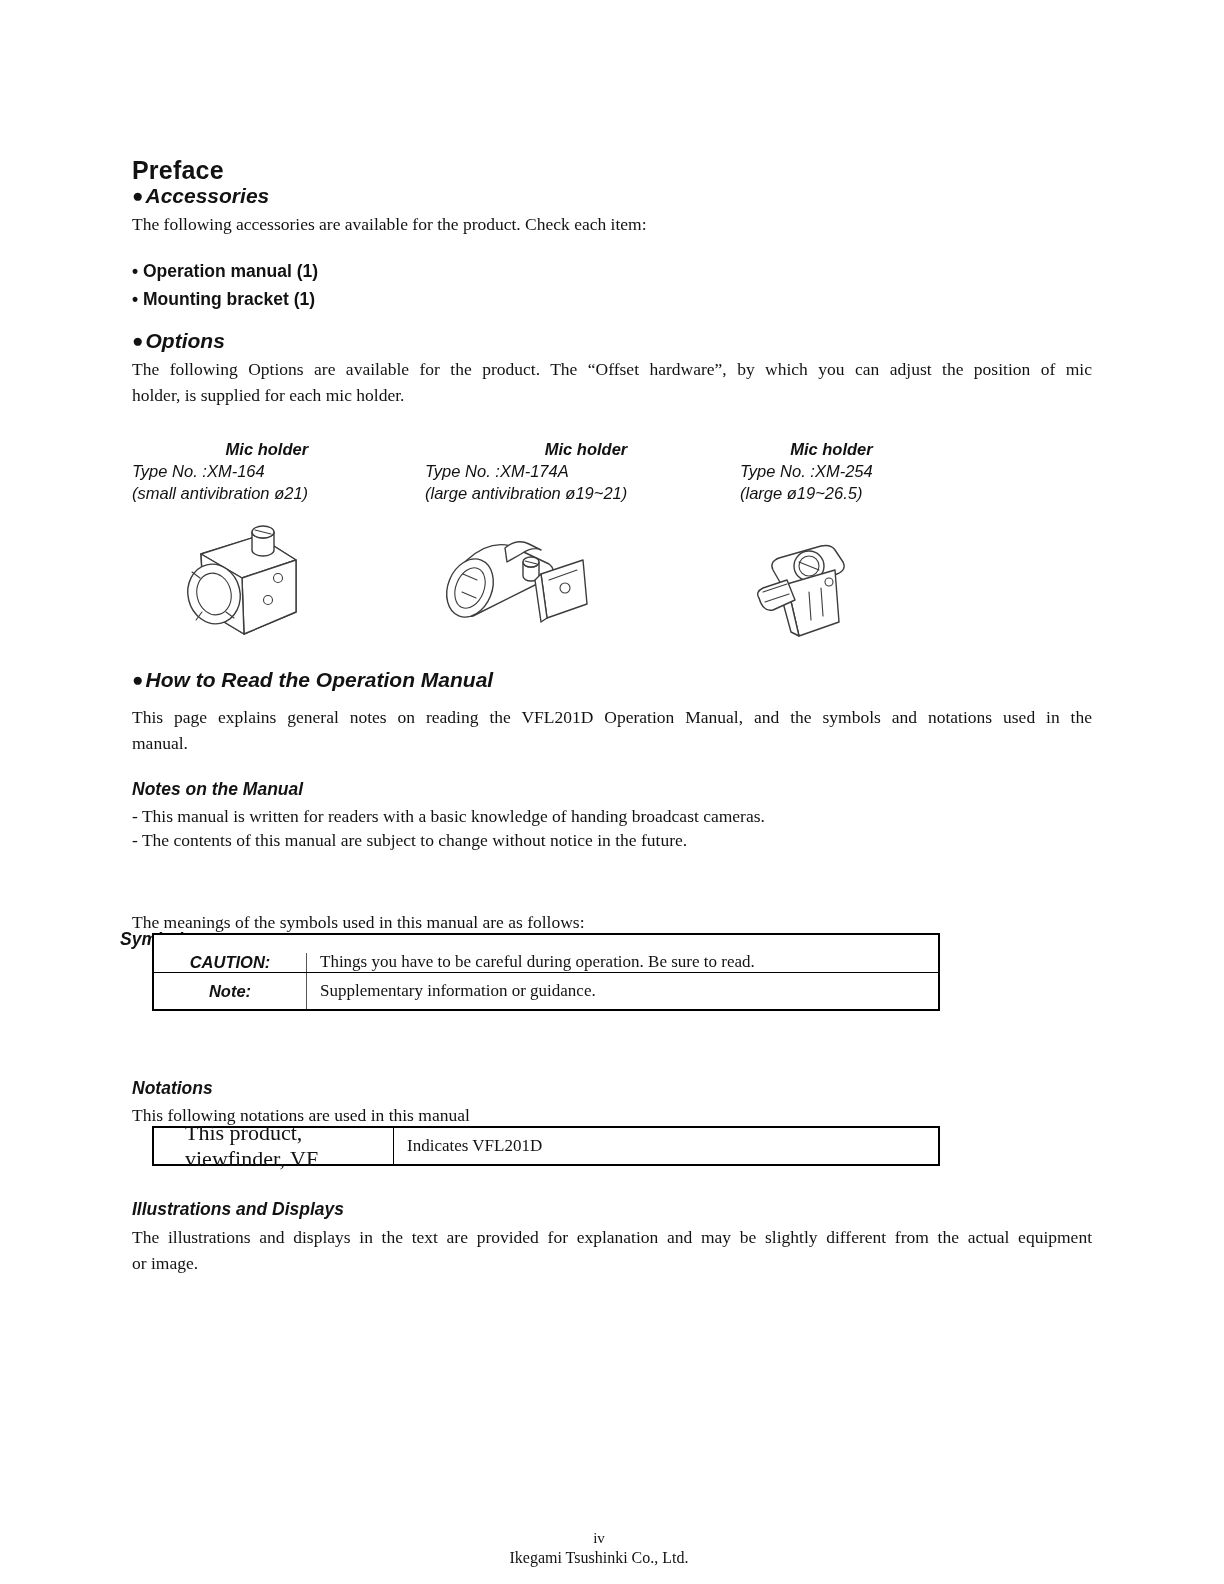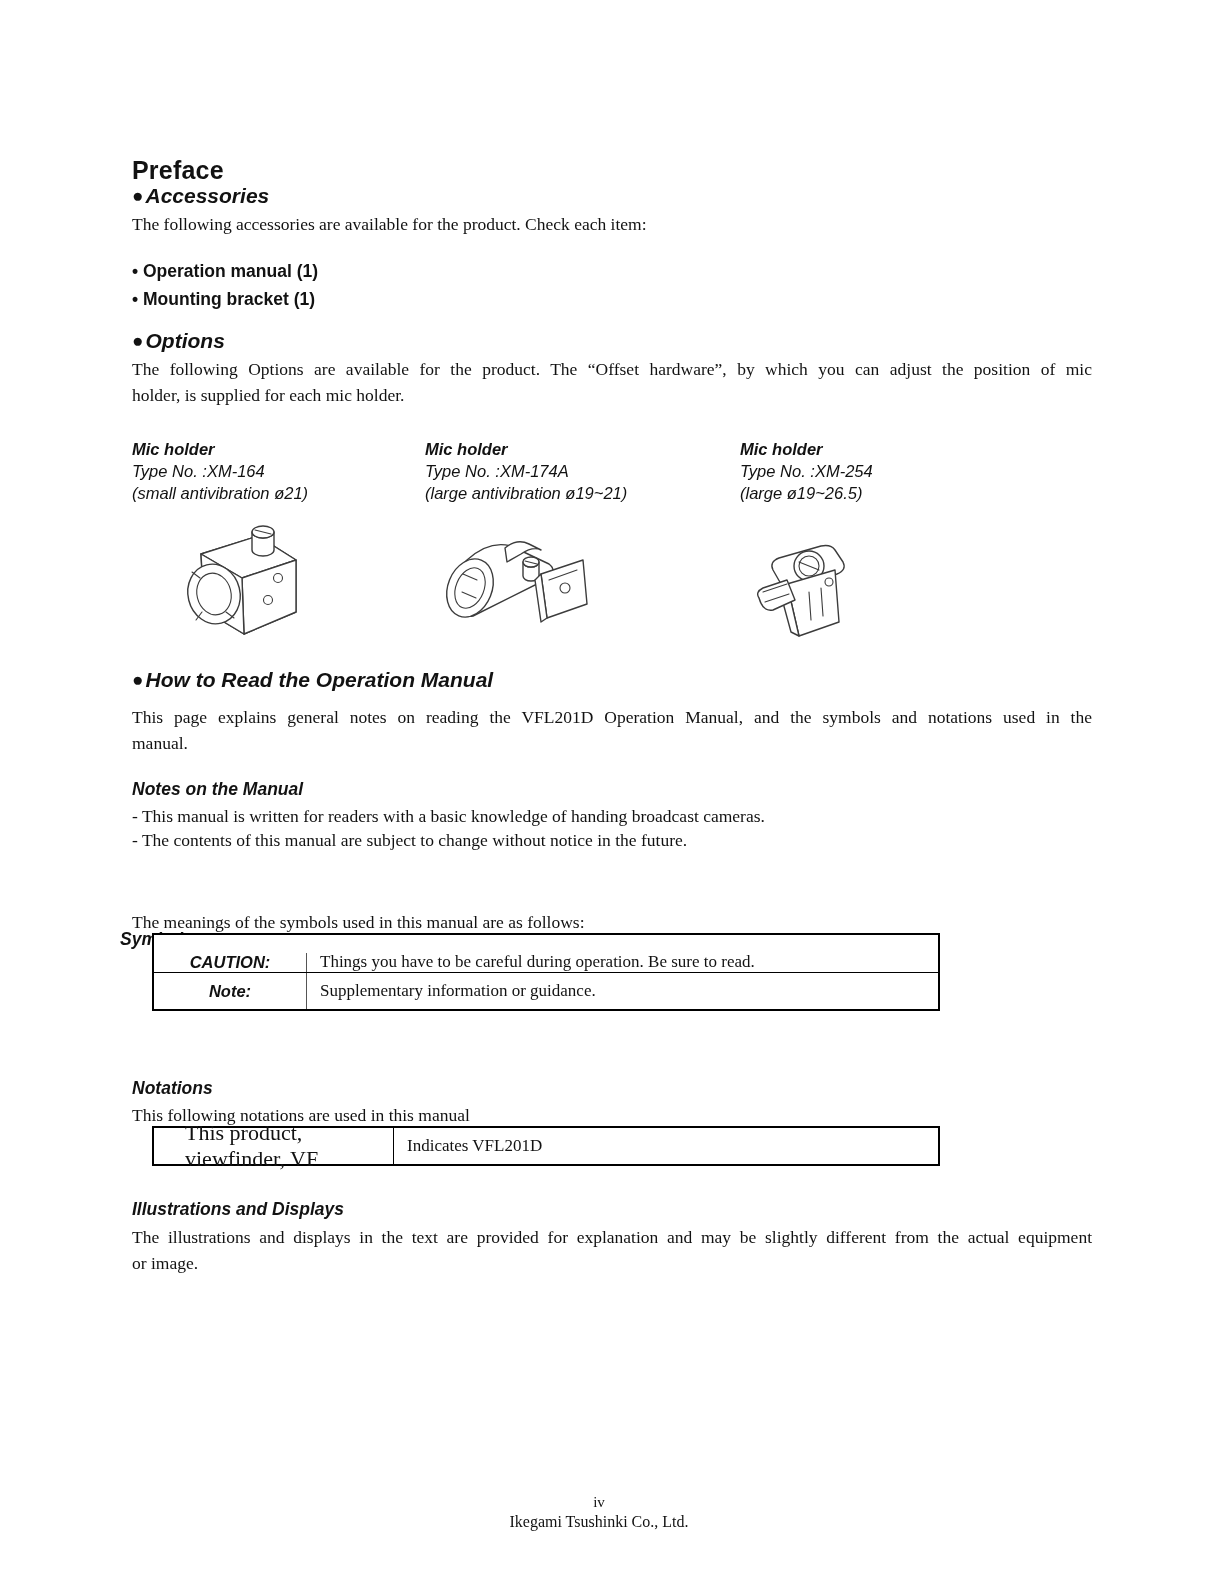--- a/index.html
+++ b/index.html
@@ -42,21 +42,21 @@
     font-weight: bold; font-size: 17.5px;
     line-height: 28px;
   }
 
   
   .mic-col {
     position: absolute; top: 0;
     font-family: "Liberation Sans", sans-serif;
     font-style: italic; font-size: 16.5px; line-height: 22px;
   }
-  .mic-col .mic-title { font-weight: bold; }
+  .mic-col .mic-title { font-weight: bold; text-align: right; }
 
   
   .sym-table {
     position: absolute;
     border: 2.5px solid #000;
     background: #fff;
   }
   .sym-row { display: flex; border-top: 1.5px solid #000; }
   .sym-row:first-child { border-top: none; }
   .sym-label {
@@ -217,16 +217,16 @@
     <div class="sym-text">Indicates VFL201D</div>
   </div>
 </div>
 
 <div class="abs h-sub" style="left:132px; top:1199px;">Illustrations and Displays</div>
 <div class="abs body-text" style="left:132px; top:1224px;">
   <div class="jline">The illustrations and displays in the text are provided for explanation and may be slightly different from the actual equipment</div>
   <div class="line">or image.</div>
 </div>
 
-<div class="abs footer" style="top:1494px;padding-left:32px;">
+<div class="abs footer" style="top:1530px;padding-left:32px;">
   <div class="pgnum">iv</div>
   <div>Ikegami Tsushinki Co., Ltd.</div>
 </div>
 
 </body></html>

